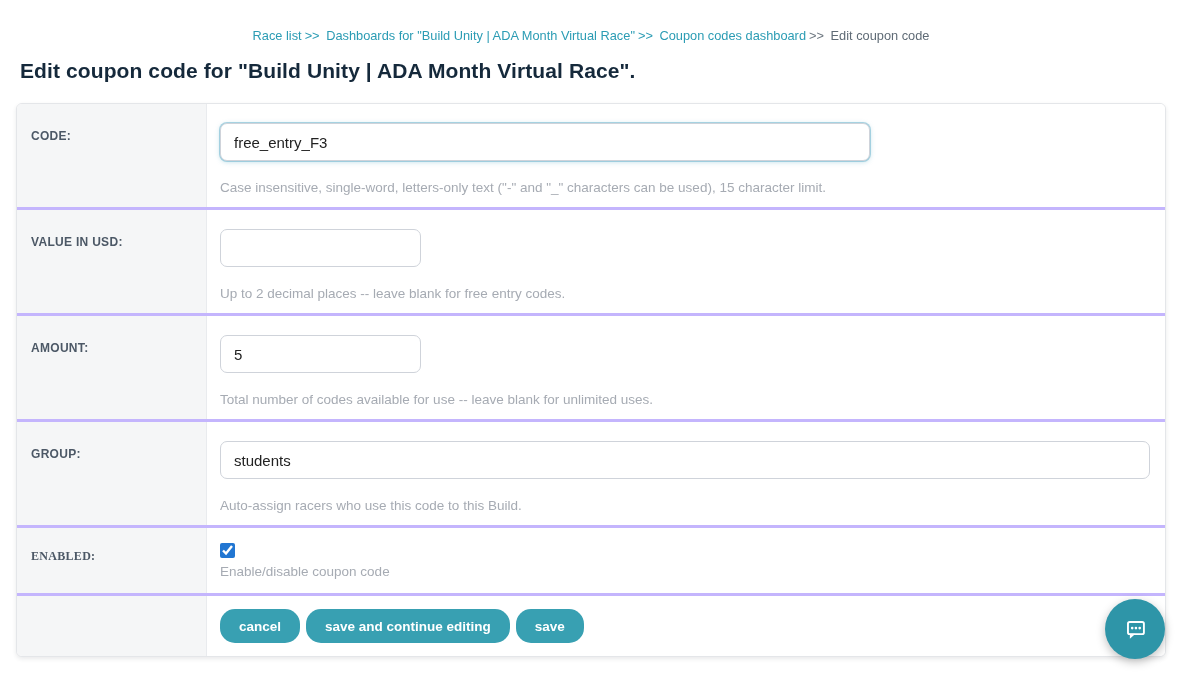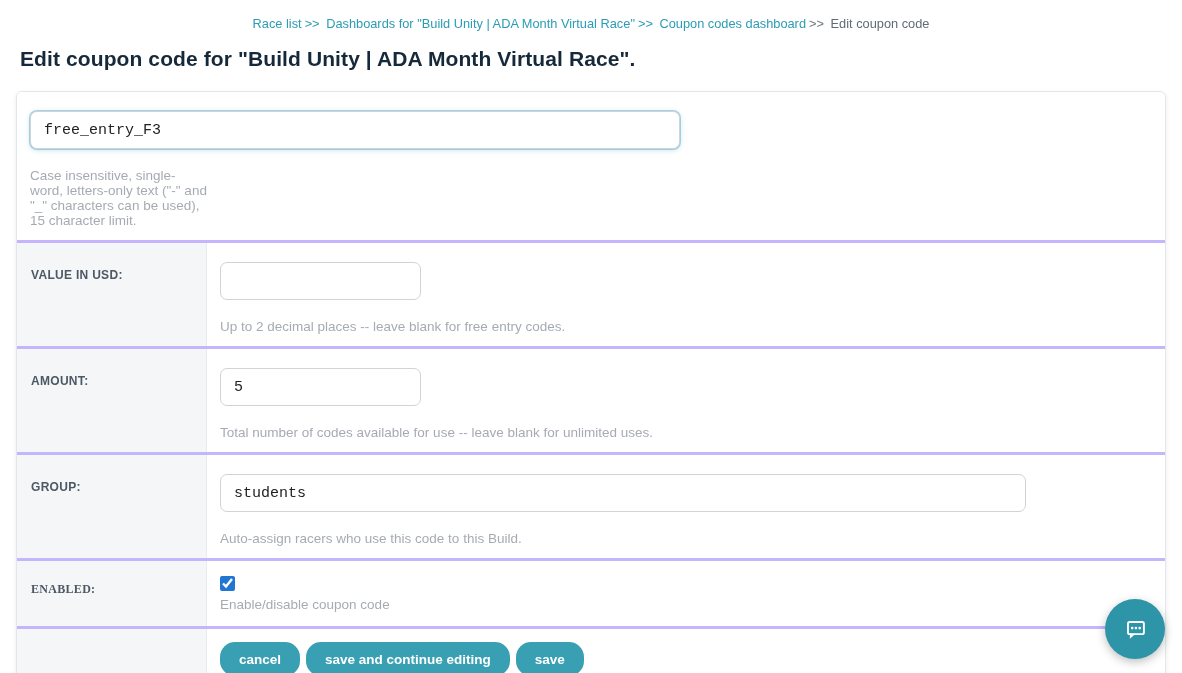--- a/index.html
+++ b/index.html
@@ -7,21 +7,21 @@
   body {
     font-family: "Liberation Sans", "DejaVu Sans", sans-serif;
     background: #ffffff;
     color: #222;
     position: relative;
   }
 
   
   .breadcrumb {
     text-align: center;
-    padding-top: 16px;
+    padding-top: 28px;
     font-size: 12.8px;
     color: #6d7780;
   }
   .breadcrumb a {
     color: #2b9cb4;
     text-decoration: none;
     cursor: pointer;
   }
   .breadcrumb .sep { color: #2b9cb4; margin: 0 3px; }
   .breadcrumb .sep-last { color: #6d7780; margin: 0 3px; }
@@ -62,34 +62,34 @@
     font-weight: 700;
     color: #4c5866;
     letter-spacing: 0.3px;
   }
   .value-cell { padding: 19px 0 12px 13px; background: #fff; }
 
   input[type="text"] {
     height: 38px;
     border: 1px solid #cfd3da;
     border-radius: 7px;
-    font-family: Liberation Mono, monospace;
+    font-family: Liberation Sans, sans-serif;
     font-size: 15px;
     color: #222;
     padding: 0 13px;
     outline: none;
     background: #fff;
   }
   .input-code {
     width: 650px;
     border: 1px solid #46a2c0;
     box-shadow: 0 0 0 1px rgba(110,180,205,0.55), 0 1px 5px rgba(70,160,190,0.35);
   }
   .input-sm { width: 201px; }
-  .input-wide { width: 806px; }
+  .input-wide { width: 930px; }
 
   .help-text {
     margin-top: 19px;
     font-size: 13.5px;
     color: #a6abb3;
   }
 
   .row-enabled .label-cell { padding-top: 18px; font-family: Liberation Serif, serif; }
   .row-enabled .value-cell { padding-top: 15px; padding-bottom: 14px; }
   .checkbox {
@@ -140,20 +140,23 @@
   <a>Dashboards for "Build Unity | ADA Month Virtual Race"</a><span class="sep">&gt;&gt;</span>
   <a>Coupon codes dashboard</a><span class="sep-last">&gt;&gt;</span>
   <span class="current">Edit coupon code</span>
 </div>
 
 <h1 class="page-title">Edit coupon code for "Build Unity | ADA Month Virtual Race".</h1>
 
 <div class="form-card">
 
   <div class="form-row">
+    <div class="label-cell">
+      <span class="field-label">CODE:</span>
+    </div>
     <div class="value-cell">
       <input type="text" class="input-code" autofocus="" value="free_entry_F3" style="">
       <div class="help-text">Case insensitive, single-word, letters-only text ("-" and "_" characters can be used), 15 character limit.</div>
     </div>
   </div>
 
   <div class="form-row">
     <div class="label-cell">
       <span class="field-label">VALUE IN USD:</span>
     </div>

